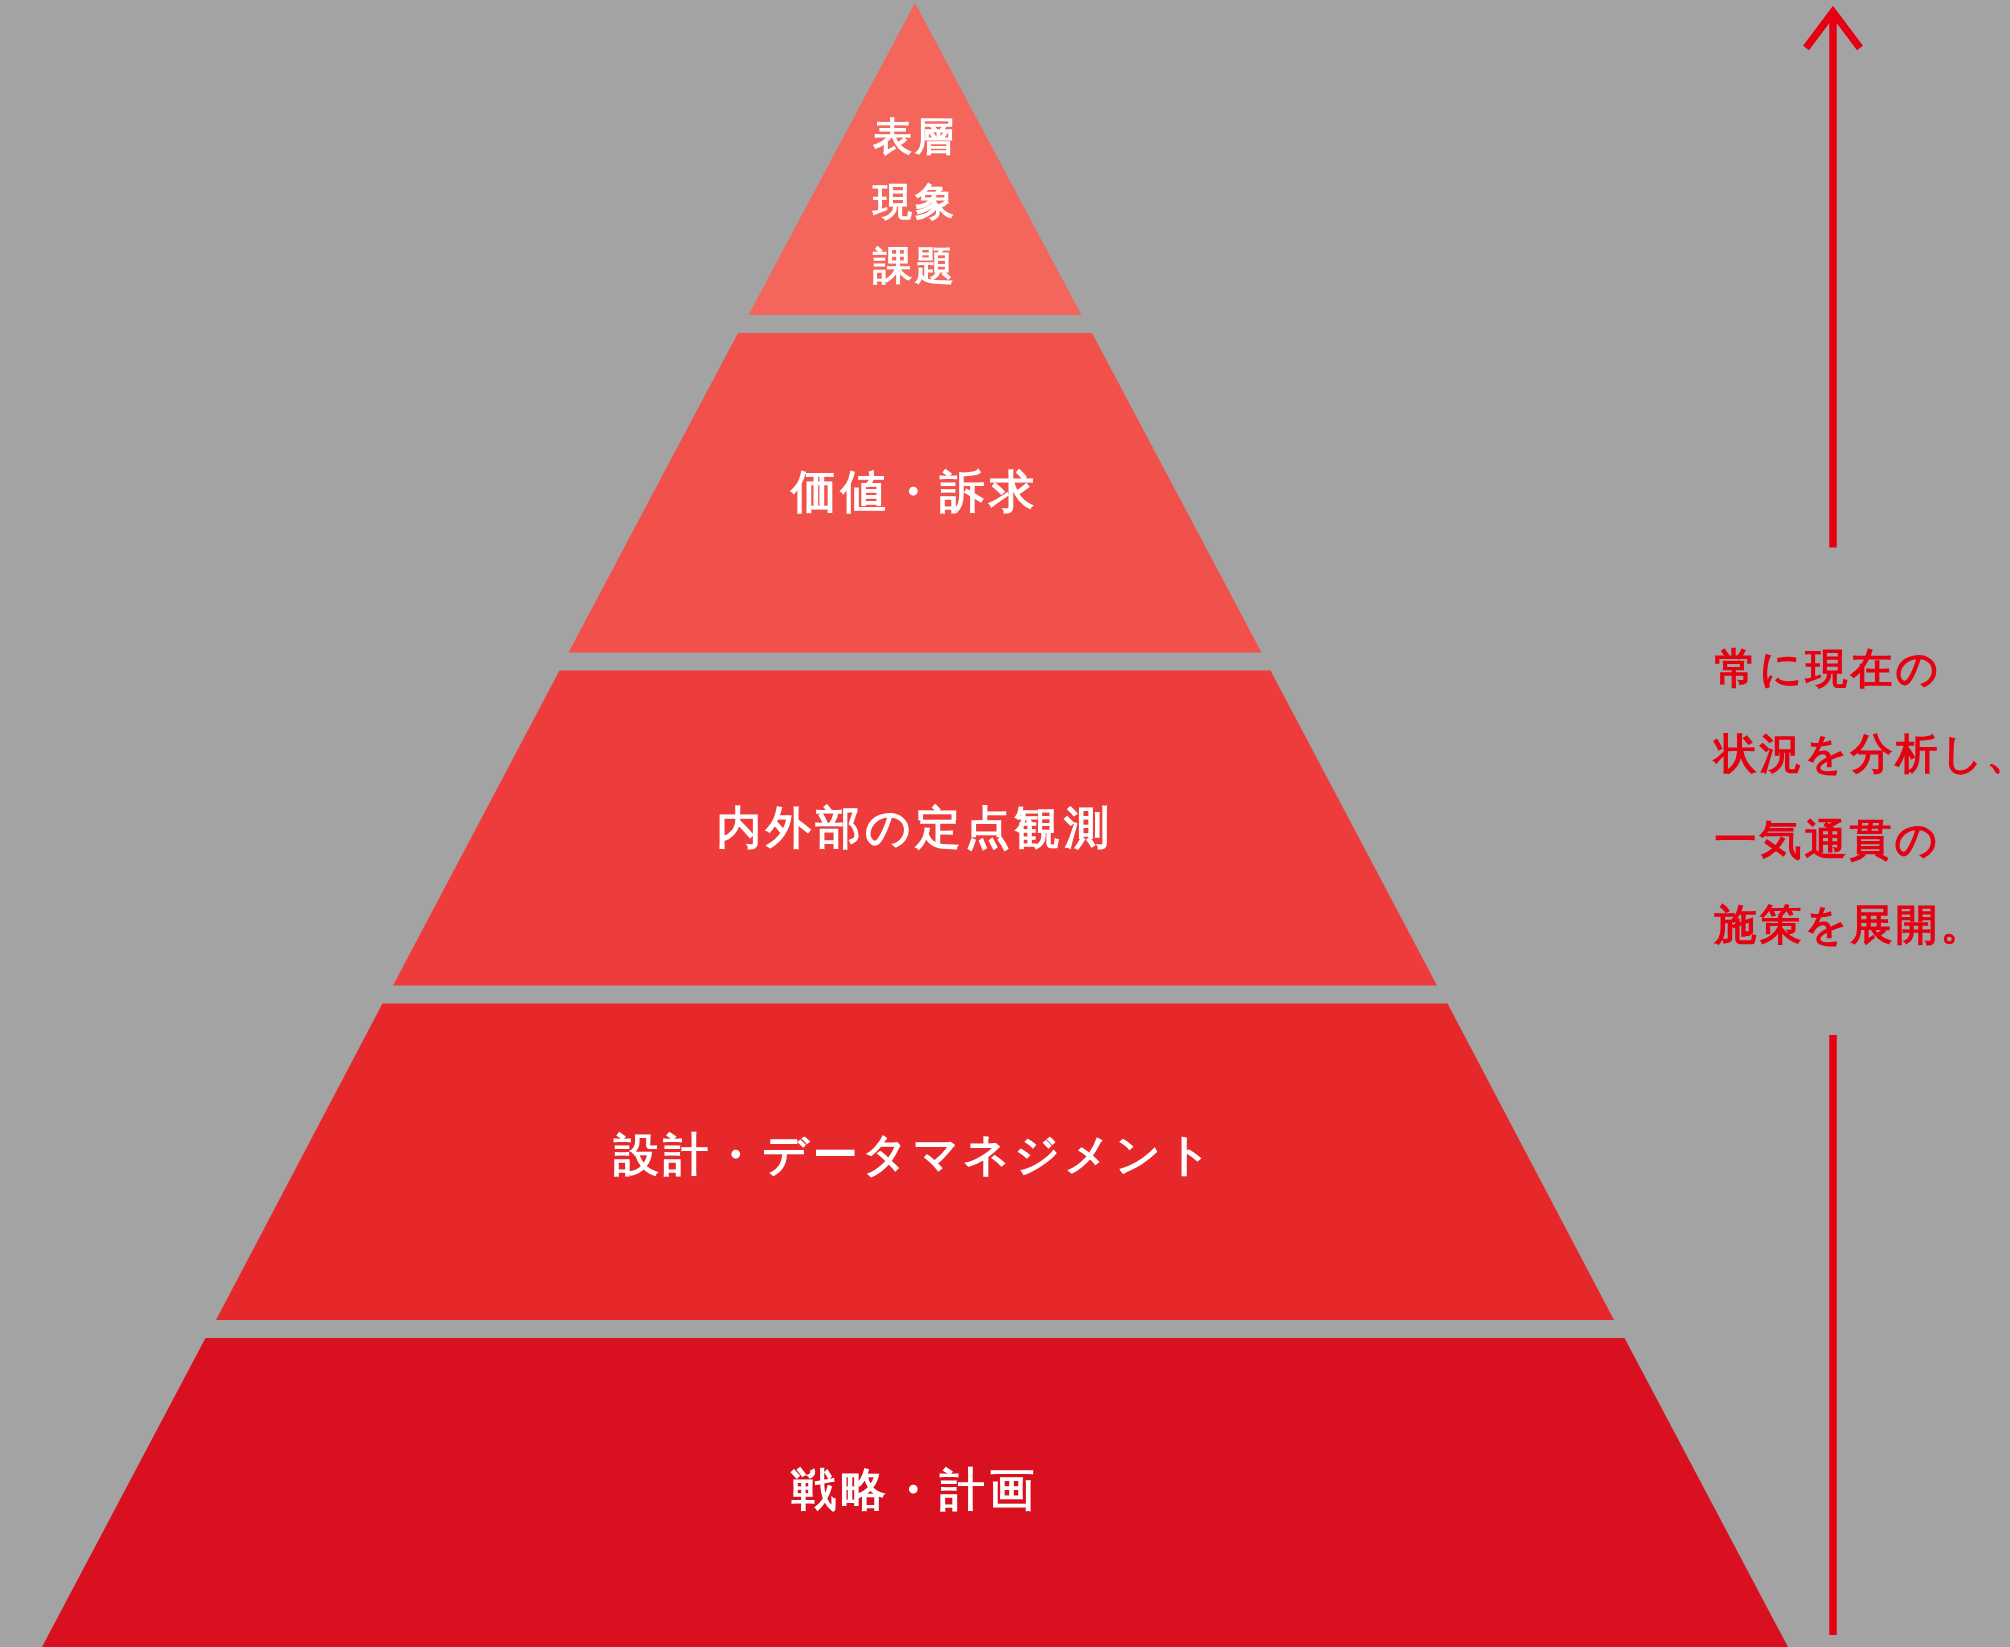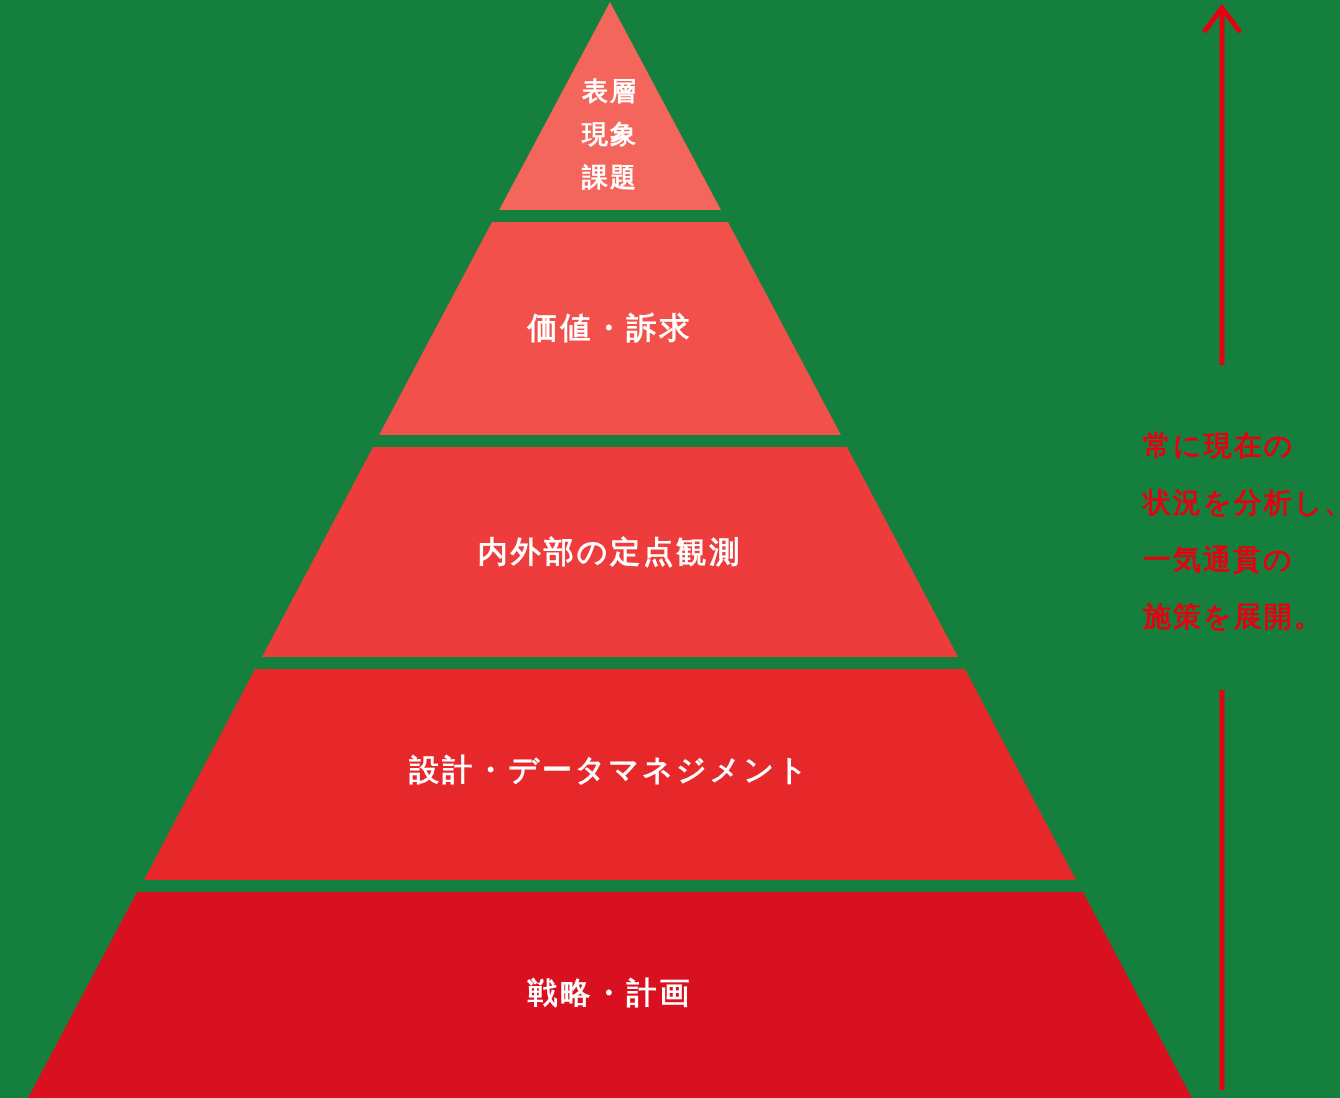--- a/index.html
+++ b/index.html
@@ -7,21 +7,21 @@
     padding: 0;
     background: #000000;
     width: 1340px;
     height: 1098px;
     overflow: hidden;
   }
   .stage {
     position: relative;
     width: 1340px;
     height: 1098px;
-    background: #15803d;
+    background: #a3a3a3;
   }
   svg { display: block; }
   text {
     font-family: "DejaVu Sans", "Liberation Sans", sans-serif;
     font-weight: bold;
   }
   .top-label {
     font-size: 26px;
     letter-spacing: 2px;
     fill: #ffffff;

